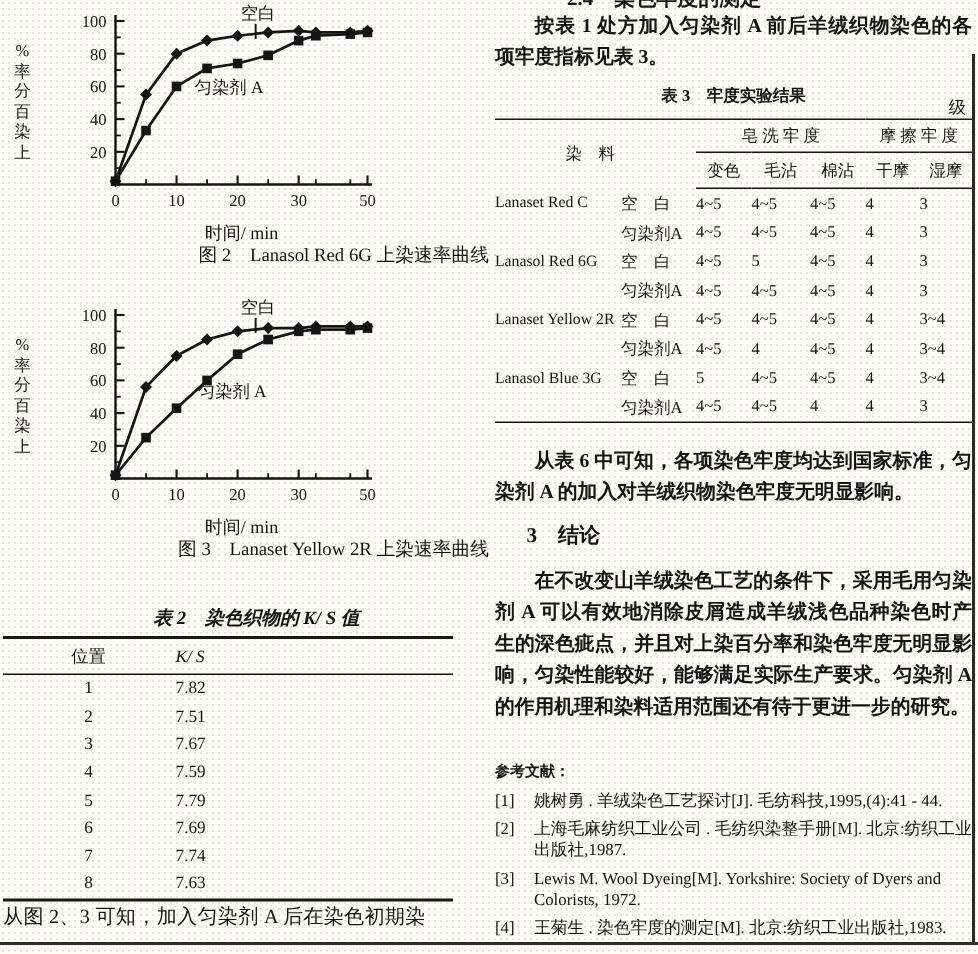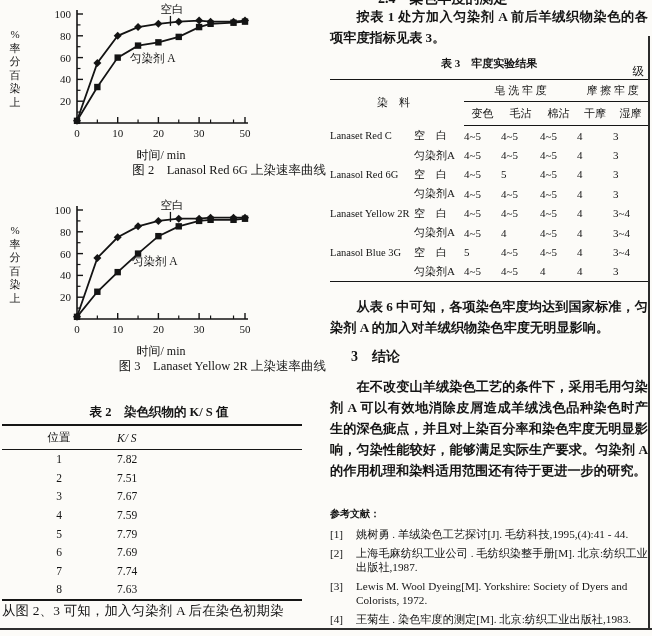--- a/index.html
+++ b/index.html
@@ -10,21 +10,21 @@
     background-size:4px 4px;
     font-family:"Liberation Serif","DejaVu Serif",serif;
     color:#141414;
   }
   .col-left{position:absolute;left:0;top:0;width:326px;height:636px;}
   .col-right{position:absolute;left:330px;top:0;width:318px;height:636px;}
   .fig{position:absolute;left:0;width:326px;}
   .fig svg{display:block;}
   .fig-caption{width:326px;text-align:right;font-weight:normal;font-size:12.5px;margin-top:-4px;}
   .ylab{position:absolute;font-size:11px;line-height:13.5px;text-align:center;width:14px;}
-  .tbl2-title{position:absolute;left:4px;top:404px;width:310px;text-align:center;font-weight:bold;font-size:12.5px;}
+  .tbl2-title{position:absolute;left:16px;top:404px;width:310px;text-align:center;font-weight:bold;font-size:12.5px;font-style:italic;}
   table{border-collapse:collapse;}
   .t2{position:absolute;left:2px;top:424px;width:300px;border-top:2px solid #161616;border-bottom:2px solid #161616;font-size:11.5px;}
   .t2 th{border-bottom:1.4px solid #161616;font-weight:normal;height:21px;}
   .t2 td{height:16.6px;text-align:center;}
   .t2 .c1{width:38%;text-align:center;font-family:Liberation Serif, serif;}
   .t2 .c2{width:62%;text-align:left;}
   .t2 th.c2 em{font-style:italic;}
   .left-closing{position:absolute;left:2px;top:602px;width:322px;font-size:13.4px;letter-spacing:0.2px;}
   .clip-head{position:absolute;left:48px;top:0;width:260px;height:6px;overflow:hidden;}
   .clip-head span{position:relative;top:-10px;display:block;font-weight:bold;font-size:14px;}

